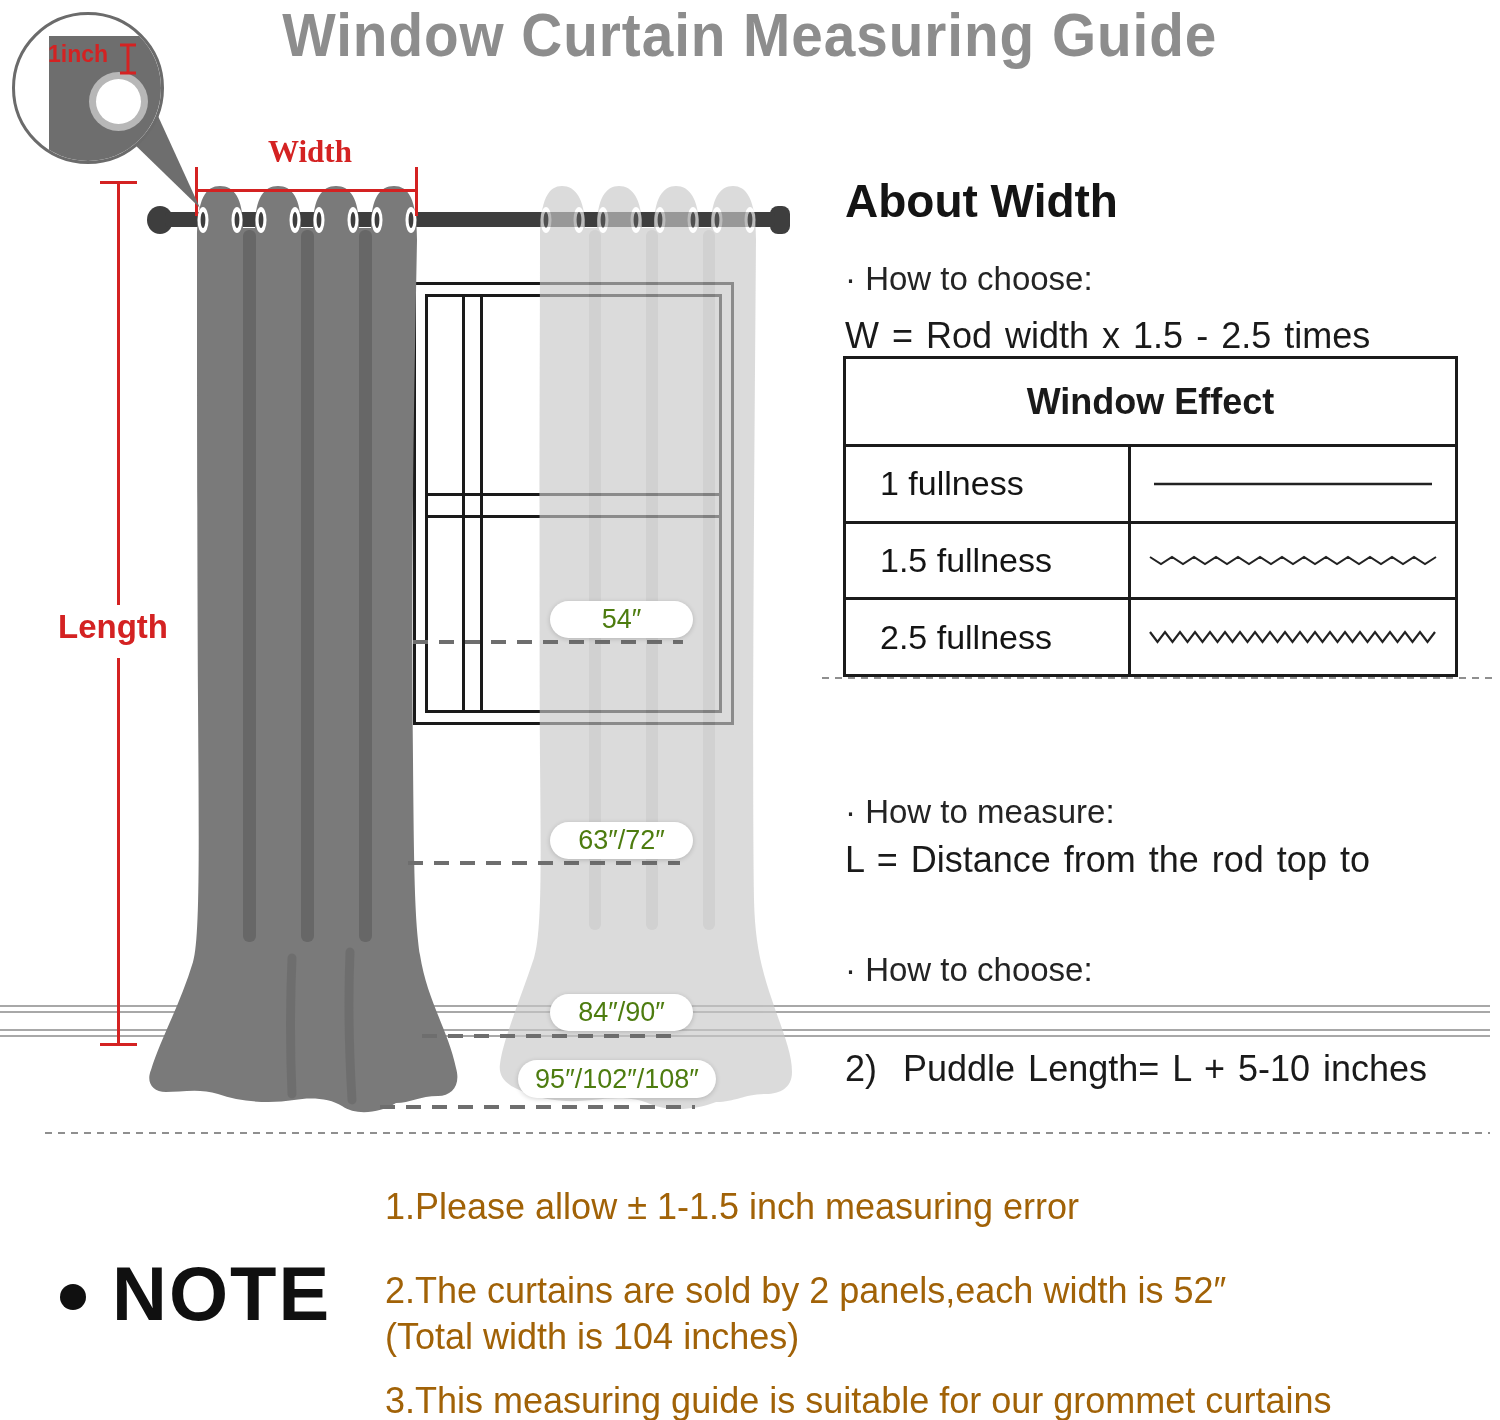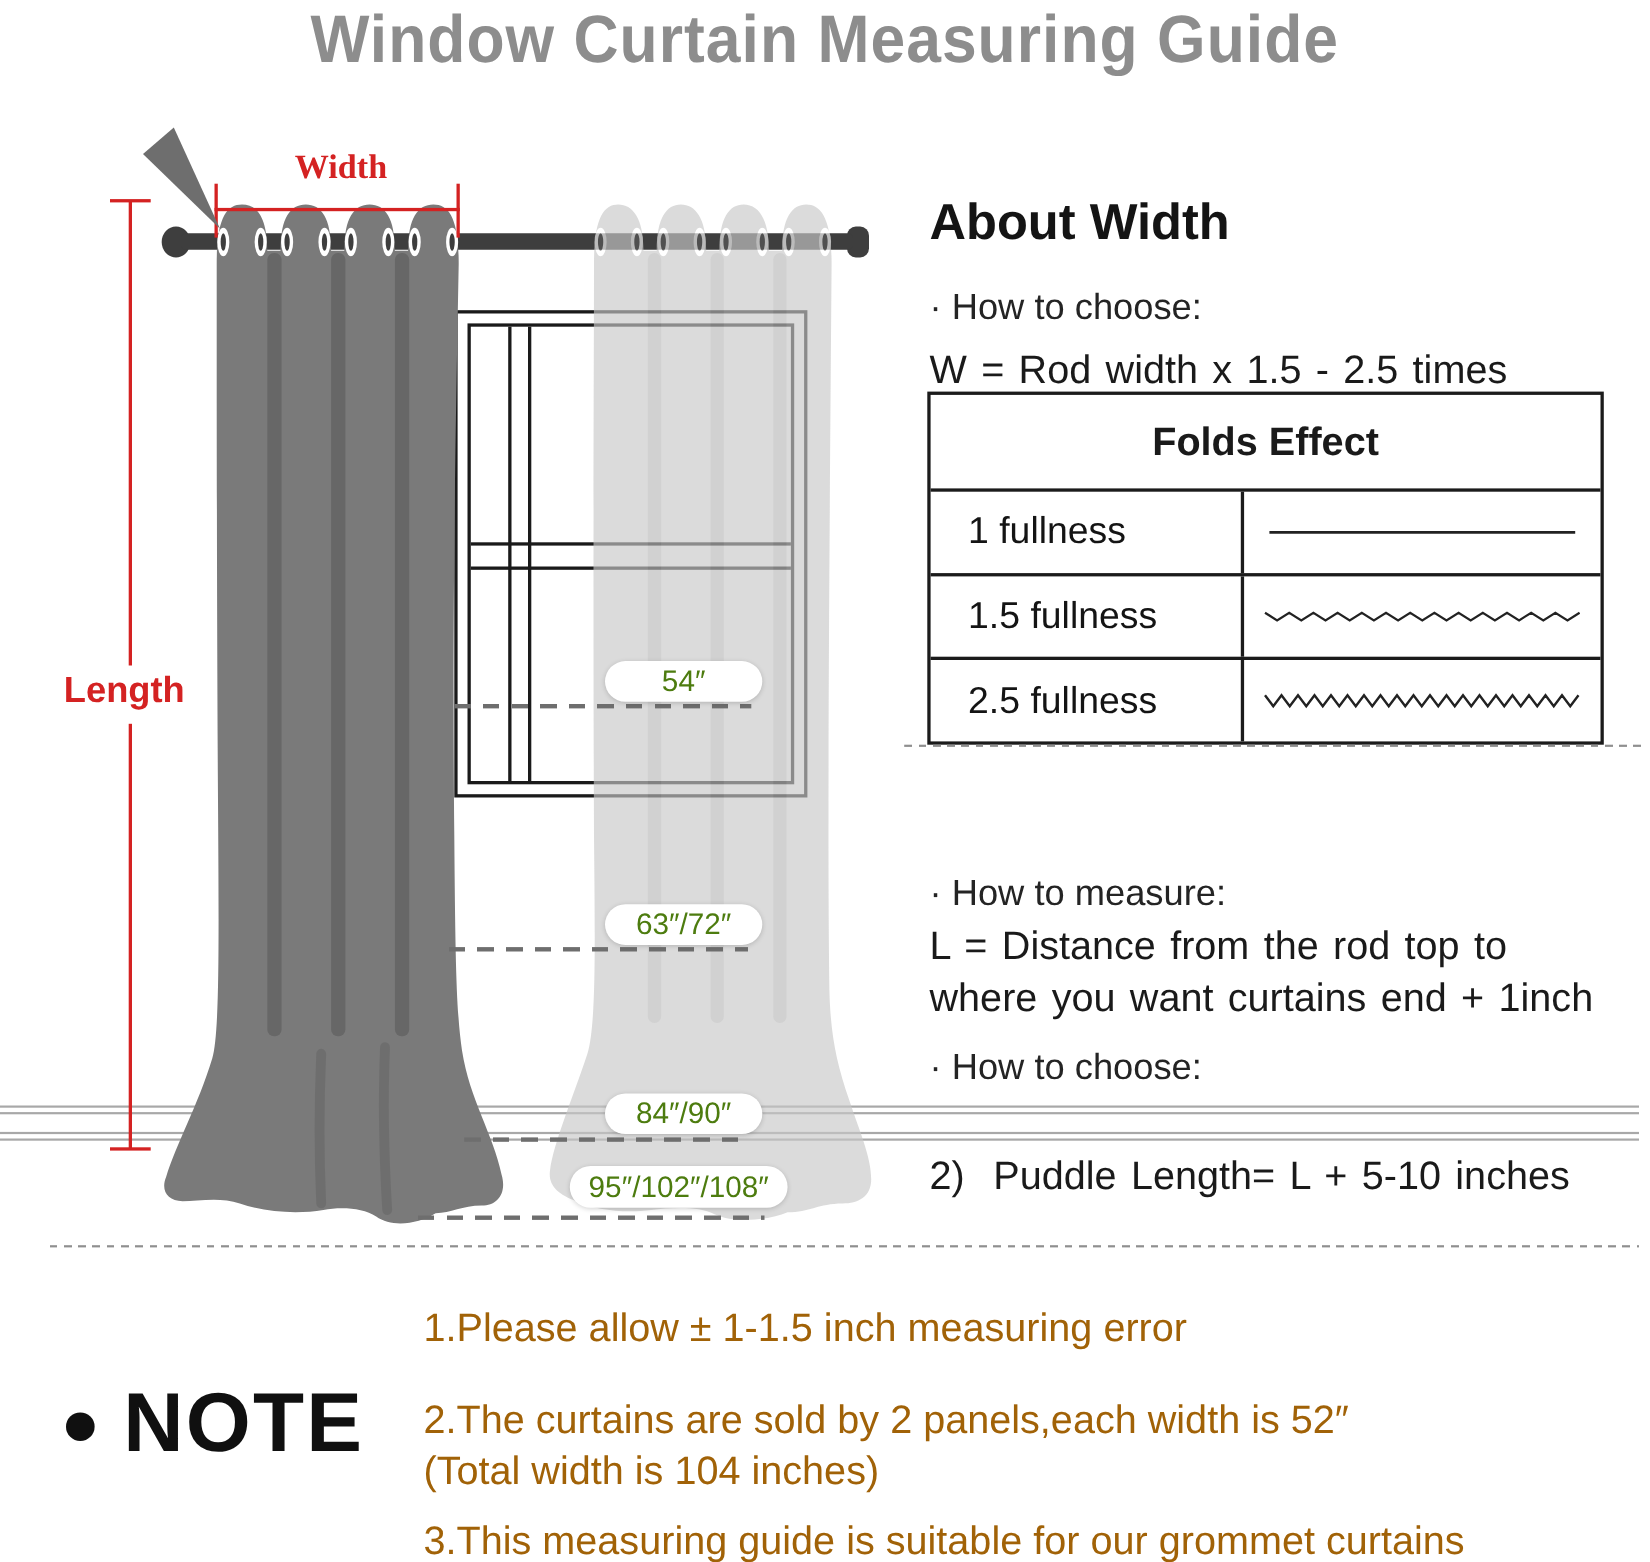--- a/index.html
+++ b/index.html
@@ -215,27 +215,40 @@
 
   <div class="abs red" style="left:100px;top:181px;width:37px;height:3px"></div>
   <div class="abs red" style="left:117px;top:183px;width:3px;height:422px"></div>
   <div class="abs redtext length-label">Length</div>
   <div class="abs red" style="left:117px;top:658px;width:3px;height:386px"></div>
   <div class="abs red" style="left:100px;top:1043px;width:37px;height:3px"></div>
 
   <svg class="abs" style="left:118px;top:105px" width="95" height="115" viewBox="0 0 95 115">
     <polygon points="12,35 40,11 82,103" fill="#6e6e6e"></polygon>
   </svg>
+  <div class="abs mag-circle">
+    <div class="abs mag-fabric"></div>
+    <div class="abs mag-gr-out"></div>
+    <div class="abs mag-gr-in"></div>
+    <span class="abs redtext mag-label">1inch</span>
+    <svg class="abs" style="left:103px;top:27px" width="20" height="34" viewBox="0 0 20 34">
+      <g stroke="#d42222" stroke-width="3">
+        <line x1="10" y1="3" x2="10" y2="31"></line>
+          <line x1="2" y1="3" x2="18" y2="3"></line>
+          <line x1="2" y1="31" x2="18" y2="31"></line>
+      </g>
+    </svg>
+  </div>
 
   <div class="abs h1" style="left:845px;top:174px">About Width</div>
   <div class="abs body-sm" style="left:845px;top:260px">· How to choose:</div>
   <div class="abs body-md" style="left:845px;top:315px">W = Rod width x 1.5 - 2.5 times</div>
 
   <div class="abs ftable">
-    <div class="fhead">Folds Effect</div>
+    <div class="fhead">Window Effect</div>
     <div class="frow">
       <div class="fcell-label">1 fullness</div>
       <div class="fcell-fold">
         <svg width="290" height="16" viewBox="0 0 290 16">
             <line x1="6" y1="8" x2="284" y2="8" stroke="#222" stroke-width="2.5"></line>
           </svg>
       </div>
     </div>
     <div class="frow">
       <div class="fcell-label">1.5 fullness</div>
@@ -252,21 +265,20 @@
             <polyline fill="none" stroke="#222" stroke-width="2.2" points="2,4 9.5,14 17,4 24.5,14 32,4 39.5,14 47,4 54.5,14 62,4 69.5,14 77,4 84.5,14 92,4 99.5,14 107,4 114.5,14 122,4 129.5,14 137,4 144.5,14 152,4 159.5,14 167,4 174.5,14 182,4 189.5,14 197,4 204.5,14 212,4 219.5,14 227,4 234.5,14 242,4 249.5,14 257,4 264.5,14 272,4 279.5,14 287,4"></polyline>
           </svg>
       </div>
     </div>
   </div>
 
   <div class="abs thin-dash" style="left:822px;top:677px;width:674px"></div>
 
   <div class="abs body-sm" style="left:845px;top:793px">· How to measure:</div>
   <div class="abs body-md" style="left:845px;top:839px">L = Distance from the rod top to</div>
-  <div class="abs body-md" style="left:845px;top:886px">where you want curtains end + 1inch</div>
   <div class="abs body-sm" style="left:845px;top:951px">· How to choose:</div>
   <div class="abs body-md" style="left:845px;top:1048px">2)  Puddle Length= L + 5-10 inches</div>
 
   <div class="abs thin-dash" style="left:45px;top:1132px;width:1445px"></div>
 
   <div class="abs note-bullet"></div>
   <div class="abs note-word">NOTE</div>
 
   <div class="abs note-line" style="top:1186px">1.Please allow ± 1-1.5 inch measuring error</div>
   <div class="abs note-line" style="top:1270px">2.The curtains are sold by 2 panels,each width is 52″</div>

